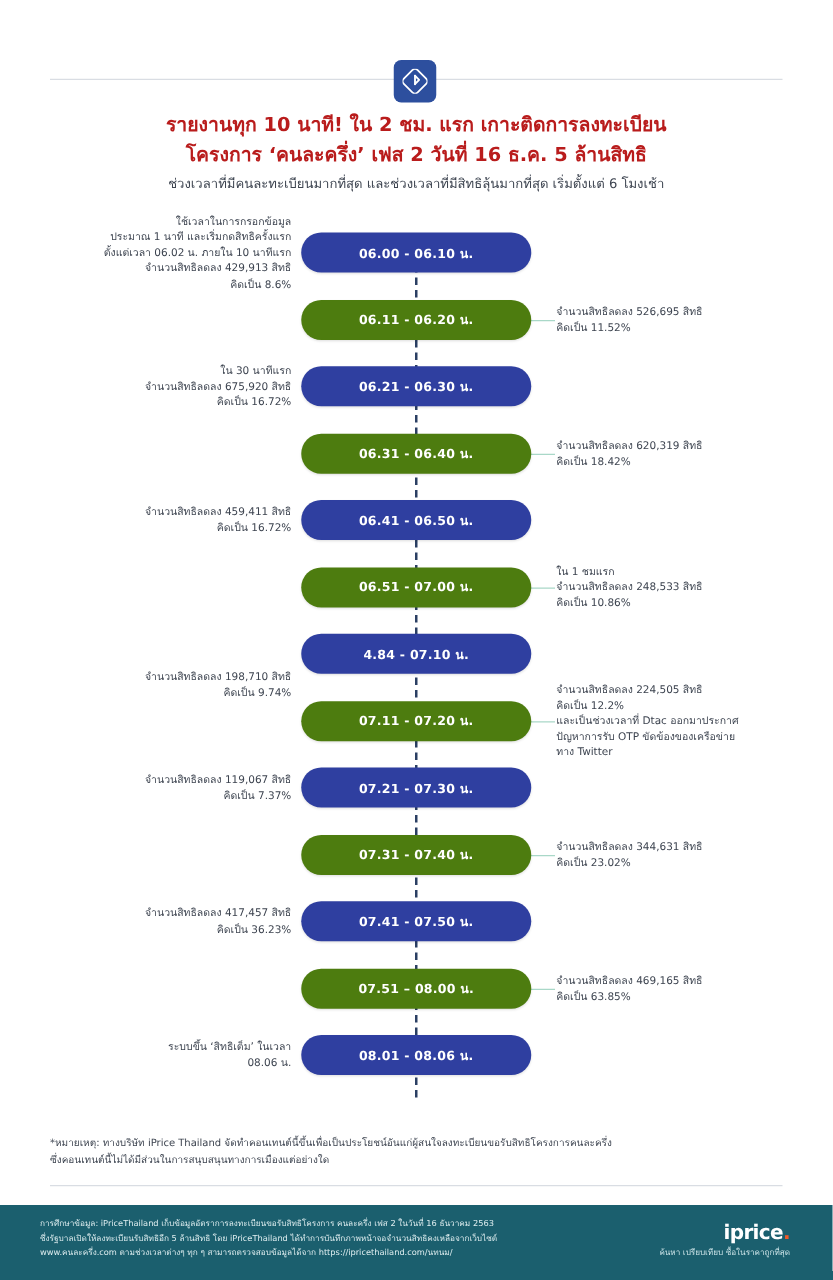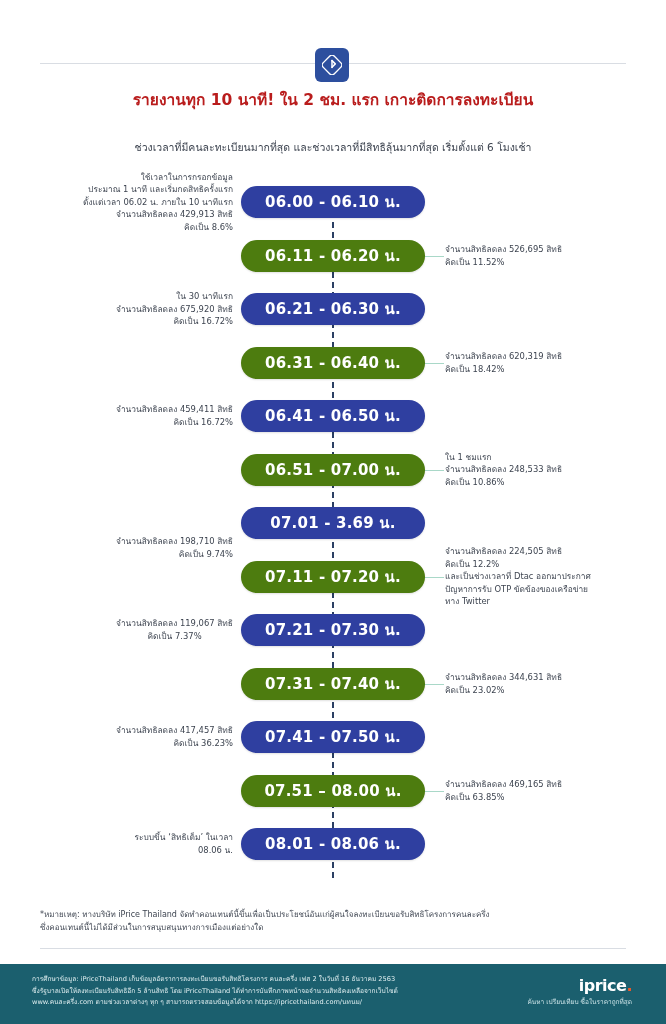--- a/index.html
+++ b/index.html
@@ -30,21 +30,21 @@
   
   .timeline{position:absolute;left:0;top:186px;width:666px;height:720px;}
   .dash-line{
     position:absolute;left:332px;top:16px;width:0;height:676px;
     border-left:2px dashed #2b3f63;
   }
   .row{position:absolute;left:0;width:666px;height:0;}
   .pill{
     position:absolute;left:241px;width:184px;height:32px;border-radius:16px;
     display:flex;align-items:center;justify-content:center;
-    color:#ffffff;font-size:15px;font-weight:bold;letter-spacing:.2px;
+    color:#ffffff;font-size:10px;font-weight:bold;letter-spacing:.2px;
     box-shadow:0 1px 2px rgba(0,0,0,.12);
     z-index:2;
   }
   .pill.blue{background:#2f3fa0;}
   .pill.green{background:#4d7c0f;}
   .note{
     position:absolute;font-size:8.4px;color:#3d4450;line-height:1.5;white-space:pre-line;
   }
   .note.left{right:433px;text-align:right;}
   .note.right{left:445px;text-align:left;}
@@ -82,20 +82,21 @@
 <div class="logo-badge">
   <svg width="20" height="20" viewBox="0 0 20 20" aria-hidden="true">
     <rect x="2.2" y="2.2" width="15.6" height="15.6" rx="3" transform="rotate(45 10 10)" fill="none" stroke="#ffffff" stroke-width="1.4"></rect>
     <path d="M10 5.6 L10 12.4" stroke="#ffffff" stroke-width="1.5" stroke-linecap="round"></path>
     <path d="M10 5.6 L13.3 8.9 L10 12.2" fill="none" stroke="#ffffff" stroke-width="1.5" stroke-linecap="round" stroke-linejoin="round"></path>
   </svg>
 </div>
 
 <div class="headline">
   <div>รายงานทุก 10 นาที! ใน 2 ชม. แรก เกาะติดการลงทะเบียน</div>
+  <div>โครงการ ‘คนละครึ่ง’ เฟส 2 วันที่ 16 ธ.ค. 5 ล้านสิทธิ</div>
 </div>
 
 <div class="subhead">ช่วงเวลาที่มีคนละทะเบียนมากที่สุด และช่วงเวลาที่มีสิทธิลุ้นมากที่สุด เริ่มตั้งแต่ 6 โมงเช้า</div>
 
 <div class="timeline">
   <div class="dash-line"></div>
   <div id="rows-host">
       <div class="row" style="top: 0px;">
         <div class="pill blue" style="top: 0px;">06.00 - 06.10 น.</div>
         <div class="note left" style="top: -15.5px;">ใช้เวลาในการกรอกข้อมูล
@@ -128,36 +129,36 @@
 คิดเป็น 16.72%</div>
       </div>
       <div class="row" style="top: 267.5px;">
         <div class="pill green" style="top: 0px;">06.51 - 07.00 น.</div>
         <div class="note right" style="top: -2.9px;">ใน 1 ชมแรก
 จำนวนสิทธิลดลง 248,533 สิทธิ
 คิดเป็น 10.86%</div>
         <div class="leader" style="left: 424px; width: 20px; top: 16px;"></div>
       </div>
       <div class="row" style="top: 321px;">
-        <div class="pill blue" style="top: 0px;">07.01 - 3.69 น.</div>
+        <div class="pill blue" style="top: 0px;">4.84 - 07.10 น.</div>
         <div class="note left" style="top: 3.4px; margin-top: 25px;">จำนวนสิทธิลดลง 198,710 สิทธิ
 คิดเป็น 9.74%</div>
       </div>
       <div class="row" style="top: 374.5px;">
         <div class="pill green" style="top: 0px;">07.11 - 07.20 น.</div>
         <div class="note right" style="top: -15.5px;">จำนวนสิทธิลดลง 224,505 สิทธิ
 คิดเป็น 12.2%
 และเป็นช่วงเวลาที่ Dtac ออกมาประกาศ
 ปัญหาการรับ OTP ขัดข้องของเครือข่าย
 ทาง Twitter</div>
         <div class="leader" style="left: 424px; width: 20px; top: 16px;"></div>
       </div>
       <div class="row" style="top: 428px;">
         <div class="pill blue" style="top: 0px;">07.21 - 07.30 น.</div>
-        <div class="note left" style="top: 3.4px; text-align: center;">จำนวนสิทธิลดลง 119,067 สิทธิ
+        <div class="note left" style="top: 3.4px;">จำนวนสิทธิลดลง 119,067 สิทธิ
 คิดเป็น 7.37%</div>
       </div>
       <div class="row" style="top: 481.5px;">
         <div class="pill green" style="top: 0px;">07.31 - 07.40 น.</div>
         <div class="note right" style="top: 3.4px;">จำนวนสิทธิลดลง 344,631 สิทธิ
 คิดเป็น 23.02%</div>
         <div class="leader" style="left: 424px; width: 20px; top: 16px;"></div>
       </div>
       <div class="row" style="top: 535px;">
         <div class="pill blue" style="top: 0px;">07.41 - 07.50 น.</div>

